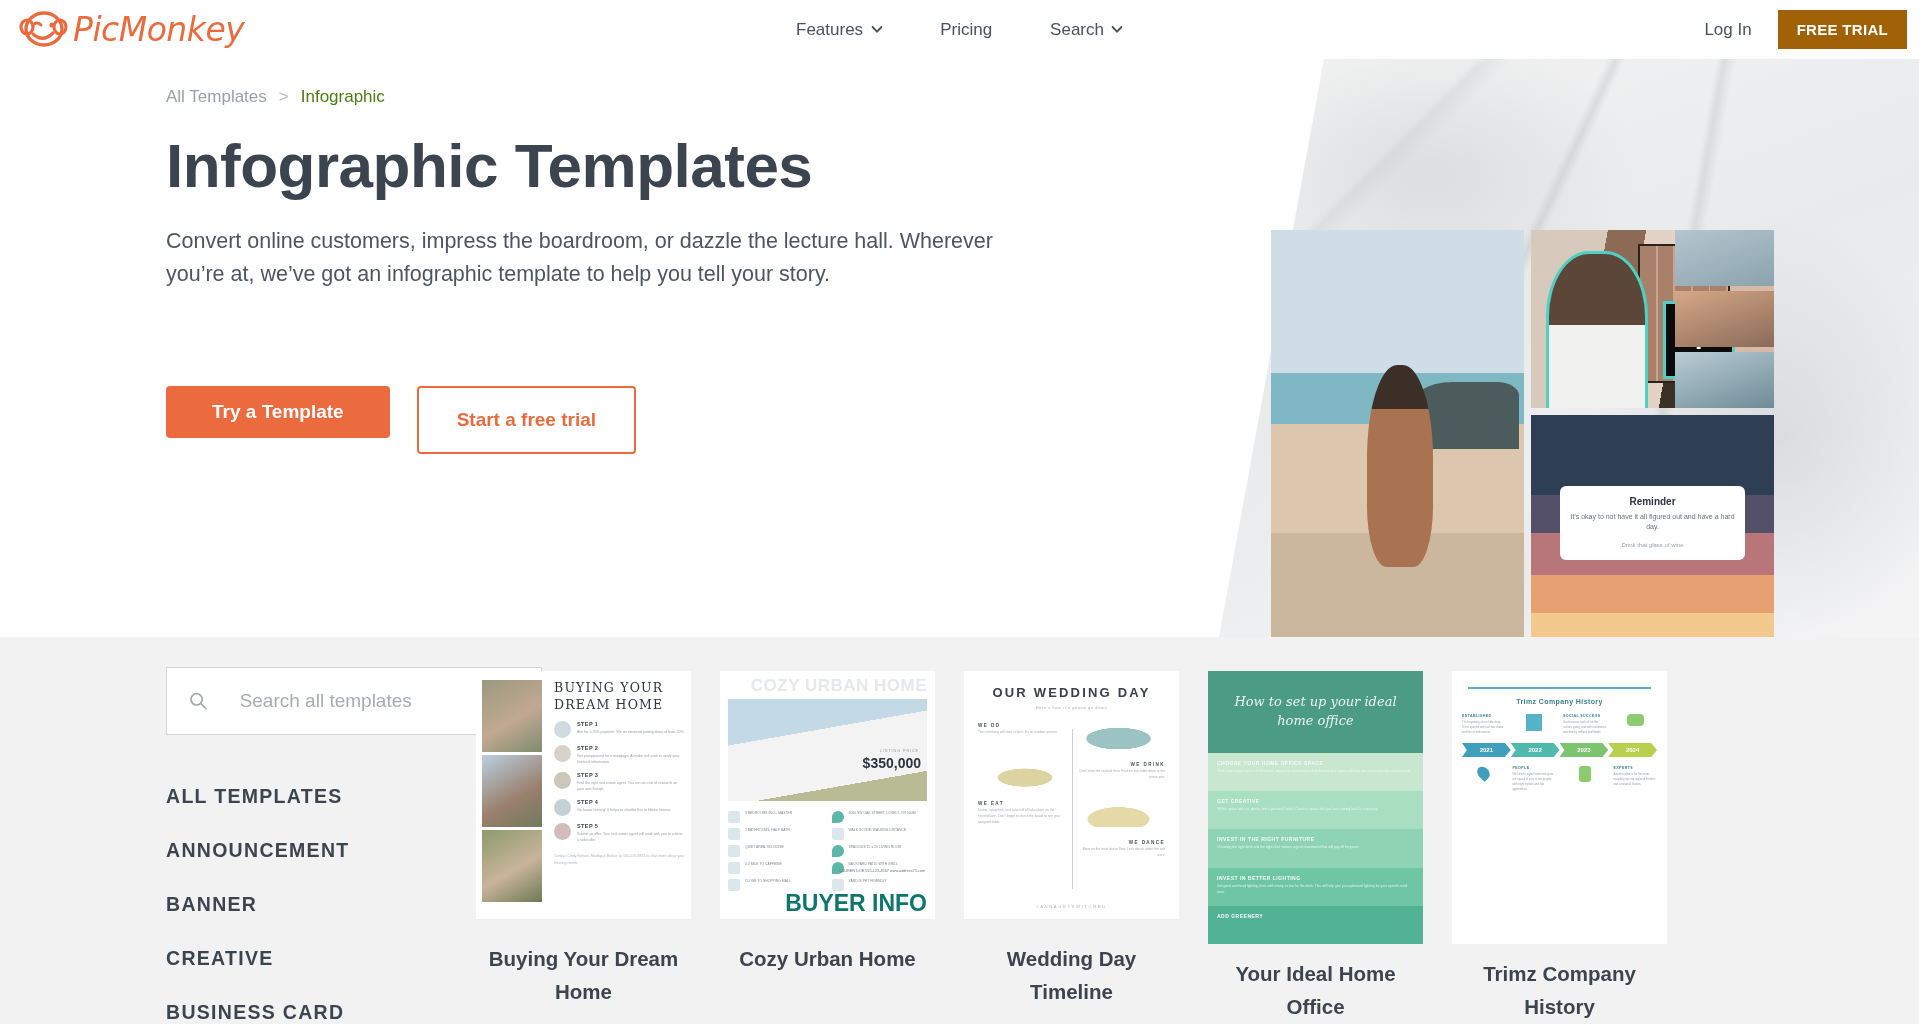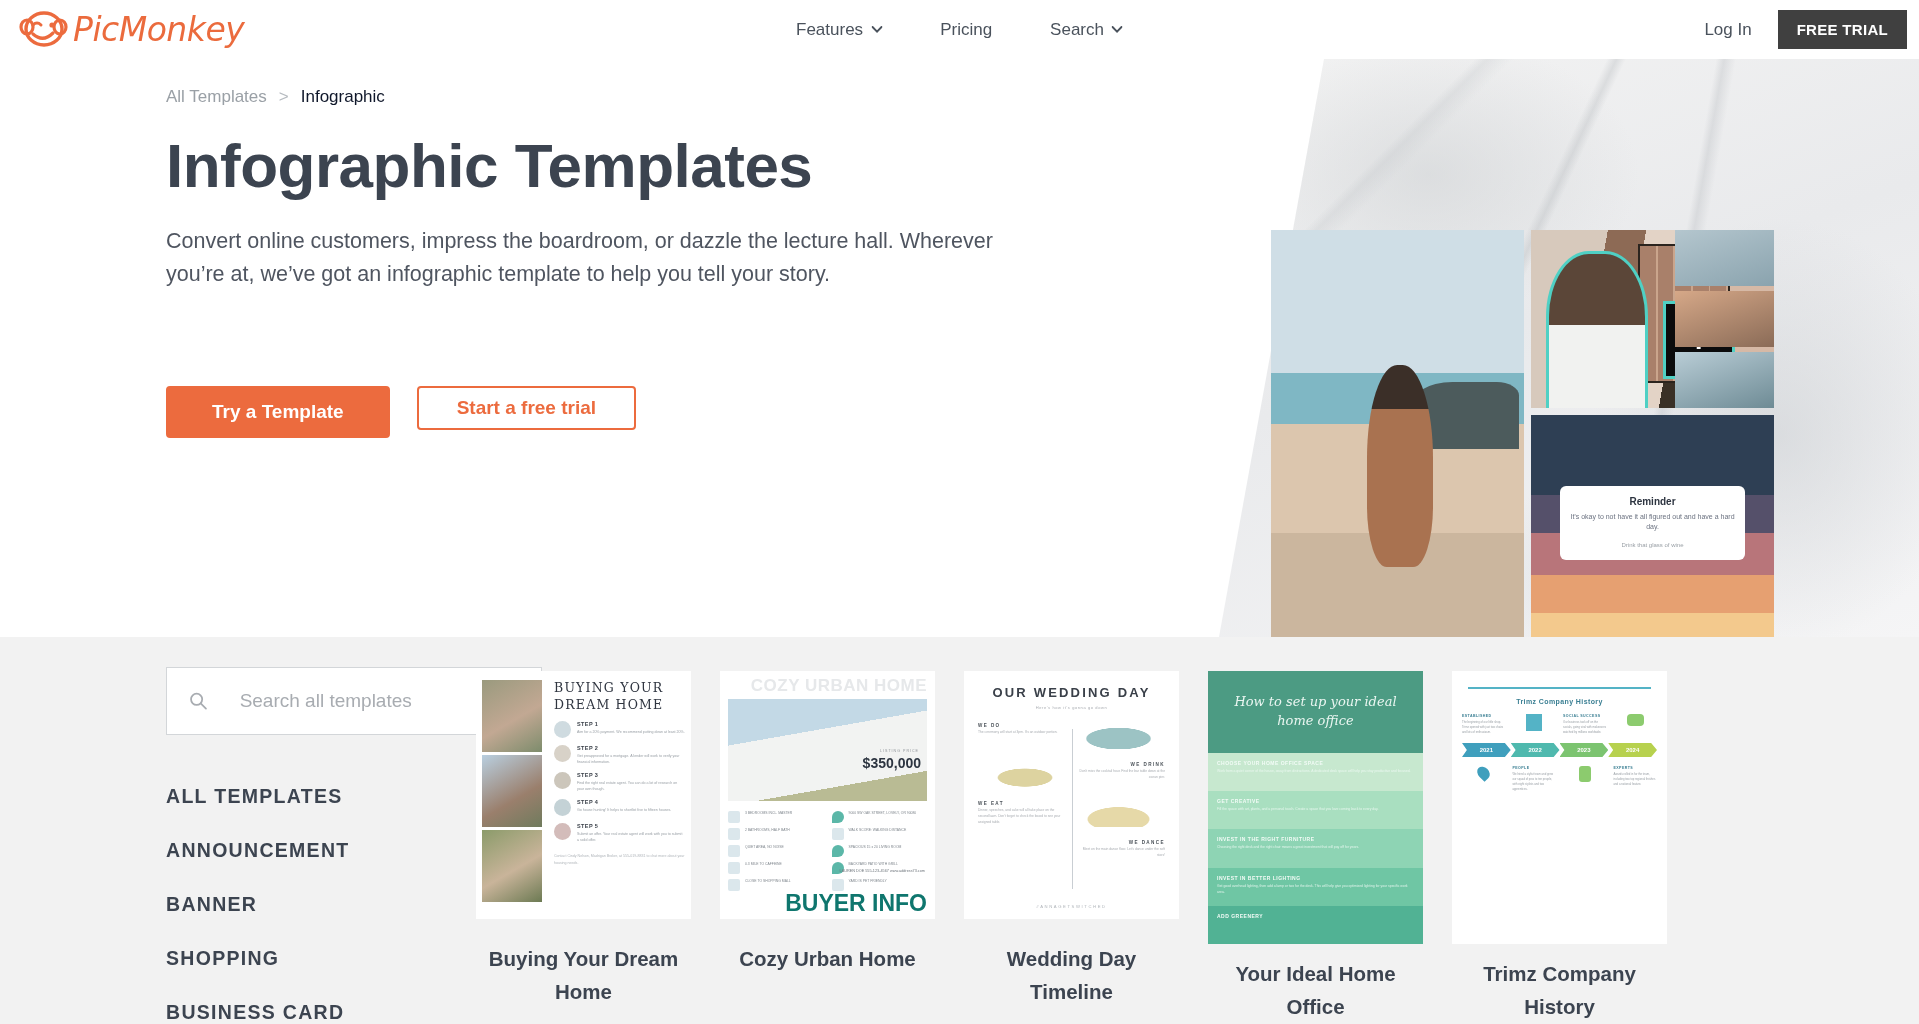--- a/index.html
+++ b/index.html
@@ -31,21 +31,21 @@
   .nav-link {
     font-size: 17px; color: #4a525c; display: flex; align-items: center; gap: 8px;
     cursor: pointer; white-space: nowrap;
   }
   .chev { display: inline-block; width: 11px; height: 7px; }
   .nav-right {
     margin-left: auto; display: flex; align-items: center; gap: 26px; padding-right: 12px;
   }
   .login-link { font-size: 17px; color: #4a525c; cursor: pointer; }
   .free-trial-btn {
-    background: #404040; color: #fff; font-size: 15px; font-weight: bold;
+    background: #a16207; color: #fff; font-size: 15px; font-weight: bold;
     letter-spacing: 0.3px; padding: 11px 19px; border: none; cursor: pointer;
     font-family: "Liberation Sans", sans-serif;
   }
 
   
   .hero {
     position: relative; height: 578px; width: 100%;
     background: #ffffff; overflow: hidden;
   }
   .hero-marble {
@@ -61,39 +61,39 @@
     content:""; position:absolute; inset:0;
     background:
       linear-gradient(115deg, transparent 40%, rgba(180,184,188,.35) 41%, transparent 42%),
       linear-gradient(100deg, transparent 62%, rgba(176,180,185,.30) 63%, transparent 64.5%),
       linear-gradient(135deg, transparent 20%, rgba(188,192,196,.25) 21%, transparent 23%);
   }
   .hero-inner { position: relative; z-index: 5; padding-left: 166px; padding-top: 28px; }
   .breadcrumb { display: flex; align-items: center; gap: 12px; font-size: 17px; color: #9aa0a6; }
   .breadcrumb .crumb-link { cursor: pointer; }
   .breadcrumb .crumb-sep { color: #b6bbc0; }
-  .breadcrumb .crumb-current { color: #0f172a; }
+  .breadcrumb .crumb-current { color: #4d7c0f; }
   .hero-title {
     font-size: 62px; line-height: 1.05; color: #3c4450; font-weight: bold;
     margin-top: 26px; letter-spacing: -0.5px;
   }
   .hero-sub {
     font-size: 21.5px; line-height: 1.55; color: #4f5560;
     margin-top: 27px; max-width: 855px;
   }
   .hero-btns { display: flex; gap: 27px; margin-top: 94px; }
   .btn-primary {
     background: #ec6b3e; color: #fff; font-size: 19px; font-weight: bold;
     border: 2px solid #ec6b3e; border-radius: 4px; padding: 0 44px; height: 52px;
     display:flex; align-items:center; justify-content:center; cursor: pointer;
     font-family: "Liberation Sans", sans-serif;
   }
   .btn-outline {
     background: #fff; color: #ec6b3e; font-size: 19px; font-weight: bold;
-    border: 2px solid #ec6b3e; border-radius: 4px; padding: 0 38px; height: 44px;
+    border: 2px solid #ec6b3e; border-radius: 4px; padding: 0 38px; height: 68px;
     display:flex; align-items:center; justify-content:center; cursor: pointer;
     font-family: "Liberation Sans", sans-serif;
   }
 
   
   .collage {
     position: absolute; right: 138px; top: 143px; width: 510px; height: 423px;
     display: grid; grid-template-columns: 253px 243px; grid-template-rows: 178px 236px; gap: 7px;
     z-index: 6;
     margin-top: 28px;
@@ -379,21 +379,21 @@
         <circle cx="9" cy="9" r="6.6" fill="none" stroke="#a8acb1" stroke-width="2.1"></circle>
         <line x1="13.8" y1="13.8" x2="20" y2="20" stroke="#a8acb1" stroke-width="2.1" stroke-linecap="round"></line>
       </svg>
       <input type="text" placeholder="Search all templates" style="">
     </div>
 
     <div class="cat-list">
       <div class="cat-item">ALL TEMPLATES</div>
       <div class="cat-item">ANNOUNCEMENT</div>
       <div class="cat-item">BANNER</div>
-      <div class="cat-item">SHOPPING</div>
+      <div class="cat-item">CREATIVE</div>
       <div class="cat-item">BUSINESS CARD</div>
     </div>
   </div>
 
   <div class="cards">
 
     <div class="card">
       <div class="thumb t1">
         <div class="photos">
           <div class="ph p1"></div>

